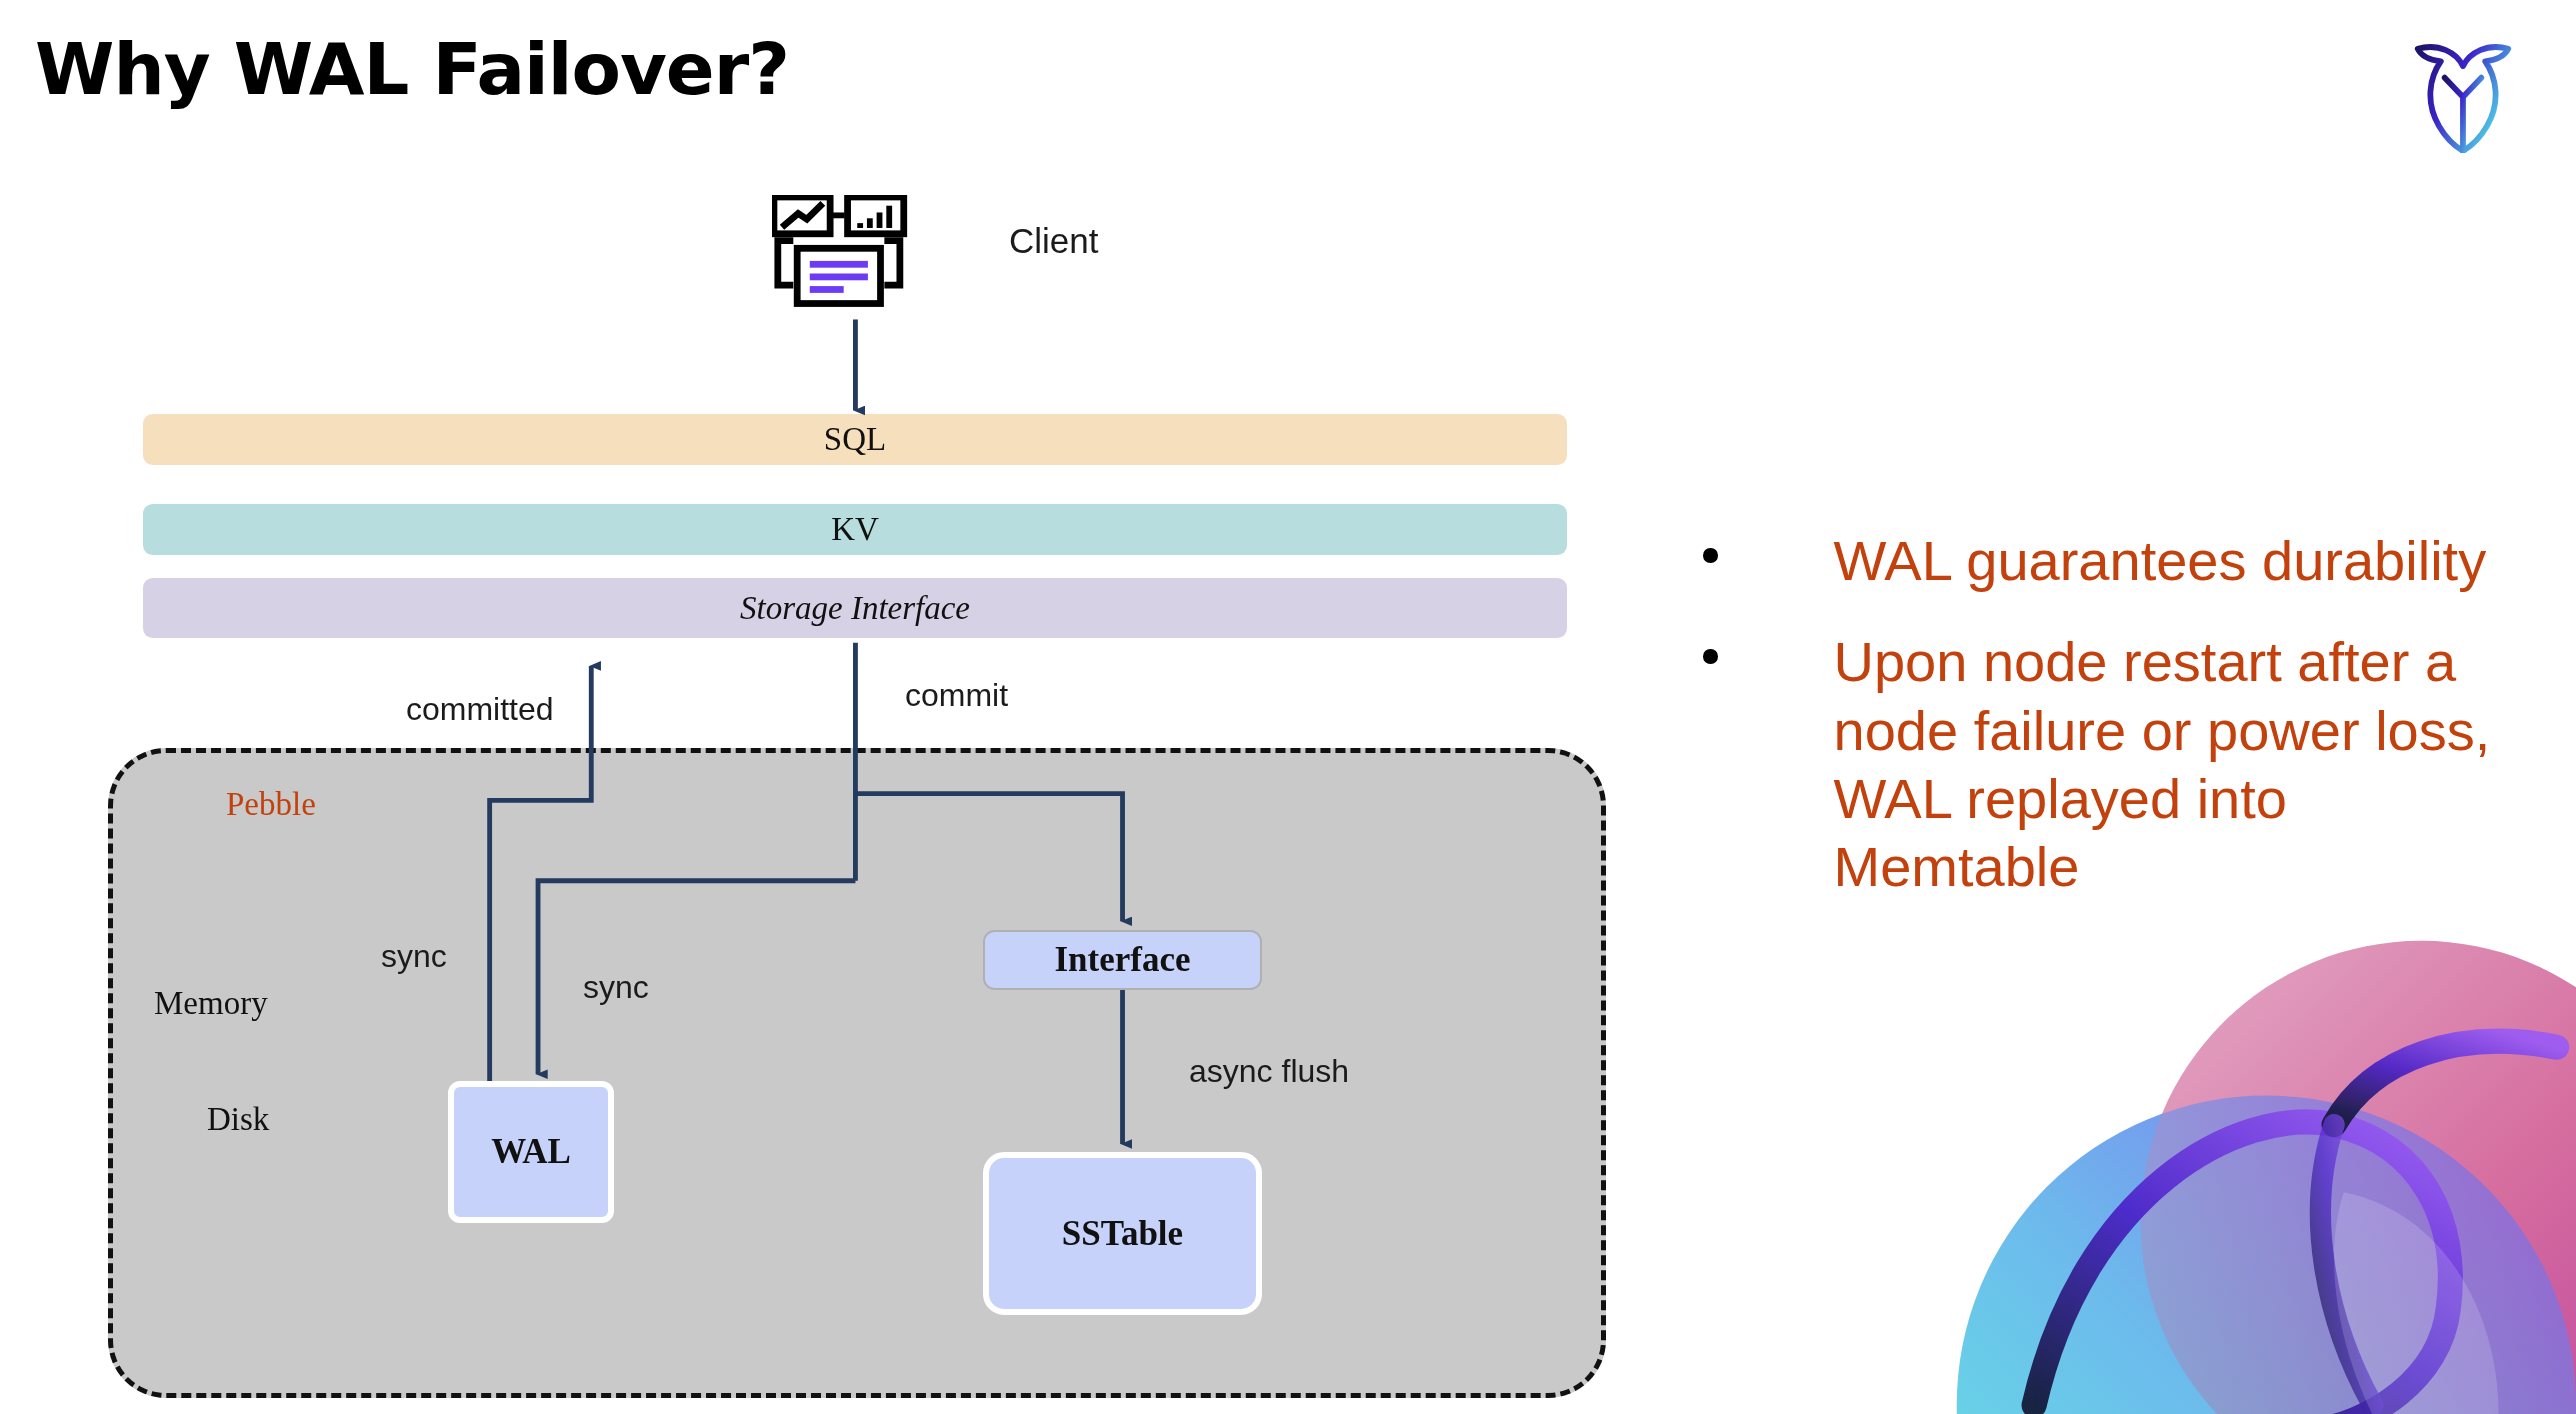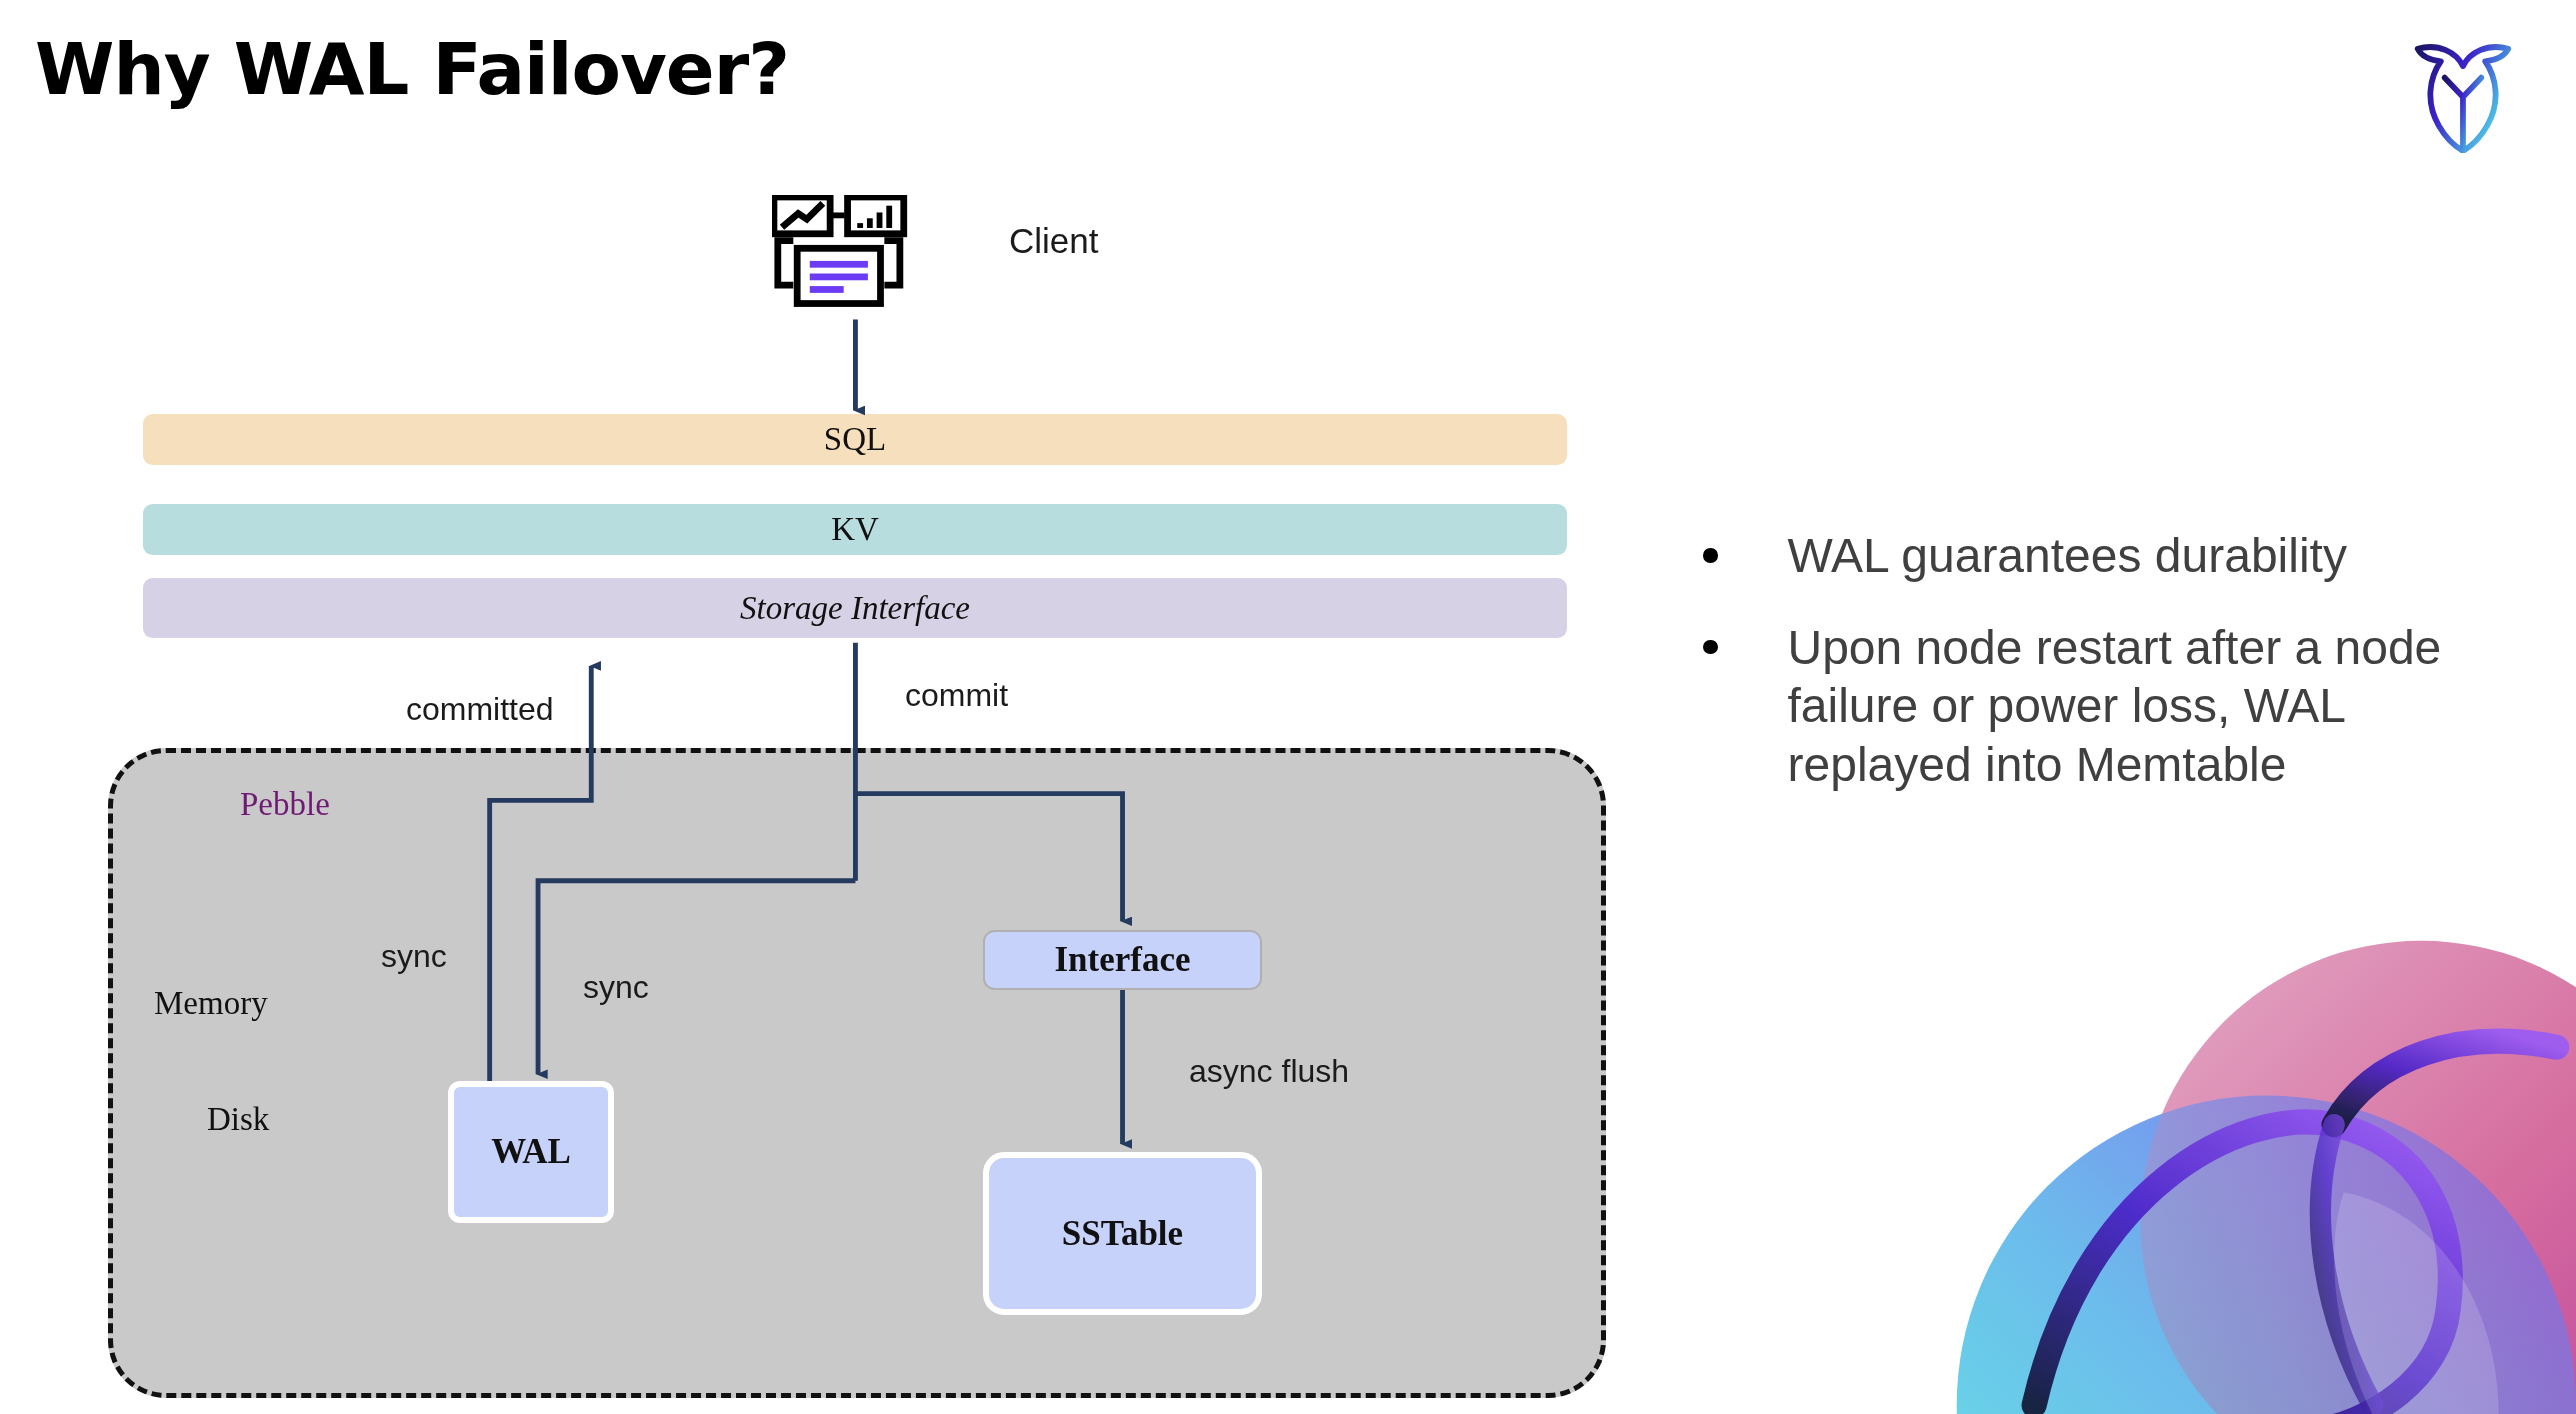--- a/index.html
+++ b/index.html
@@ -93,25 +93,25 @@
     top: 748px;
     width: 1498px;
     height: 650px;
     border: 5.8px dashed #111111;
     border-radius: 58px;
     background: #c9c9c9;
     box-sizing: border-box;
   }
   #pebble-label {
     position: absolute;
-    left: 240px;
+    left: 226px;
     top: 786px;
     font-family: "Liberation Serif", serif;
     font-size: 33px;
-    color: #701a75;
+    color: #c2410c;
   }
   #memory-label {
     position: absolute;
     left: 154px;
     top: 985px;
     font-family: "Liberation Serif", serif;
     font-size: 33px;
     color: #111111;
   }
   #disk-label {
@@ -201,23 +201,24 @@
     flex: 0 0 auto;
     width: 14.5px;
     height: 14.5px;
     border-radius: 50%;
     background: #000000;
     margin-top: 21px;
     margin-right: 70px;
   }
   .bullet-text {
     font-family: "Liberation Sans", sans-serif;
-    font-size: 48px;
+    font-size: 56px;
     line-height: 1.22;
-    color: #404040;
+    color: #c2410c;
+    margin-left: 46px;
   }
 </style>
 </head>
 <body>
 
 <div id="slide">
 
   <div id="slide-title">Why WAL Failover?</div>
 
   <div id="brand-logo">

